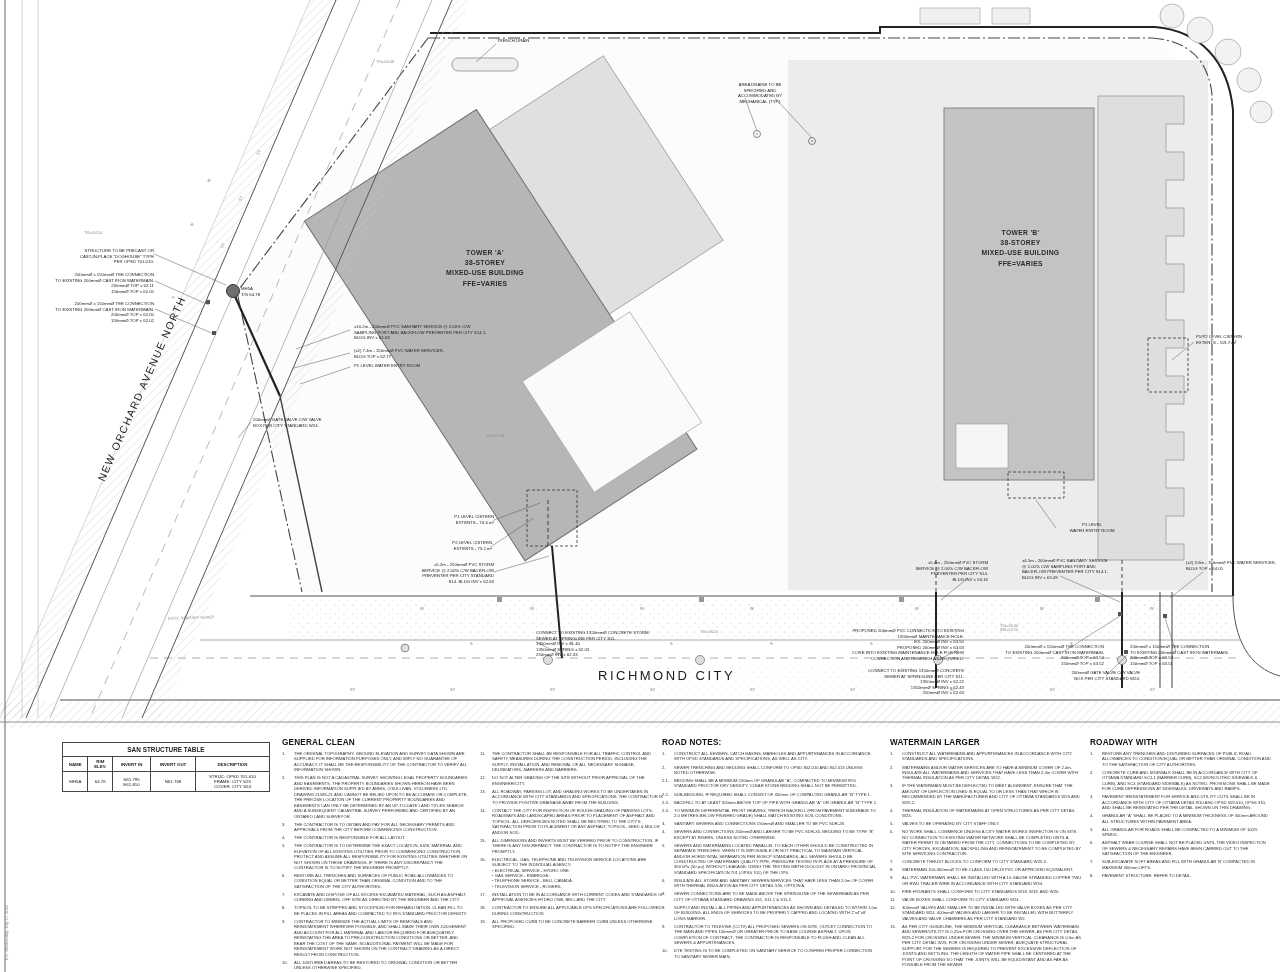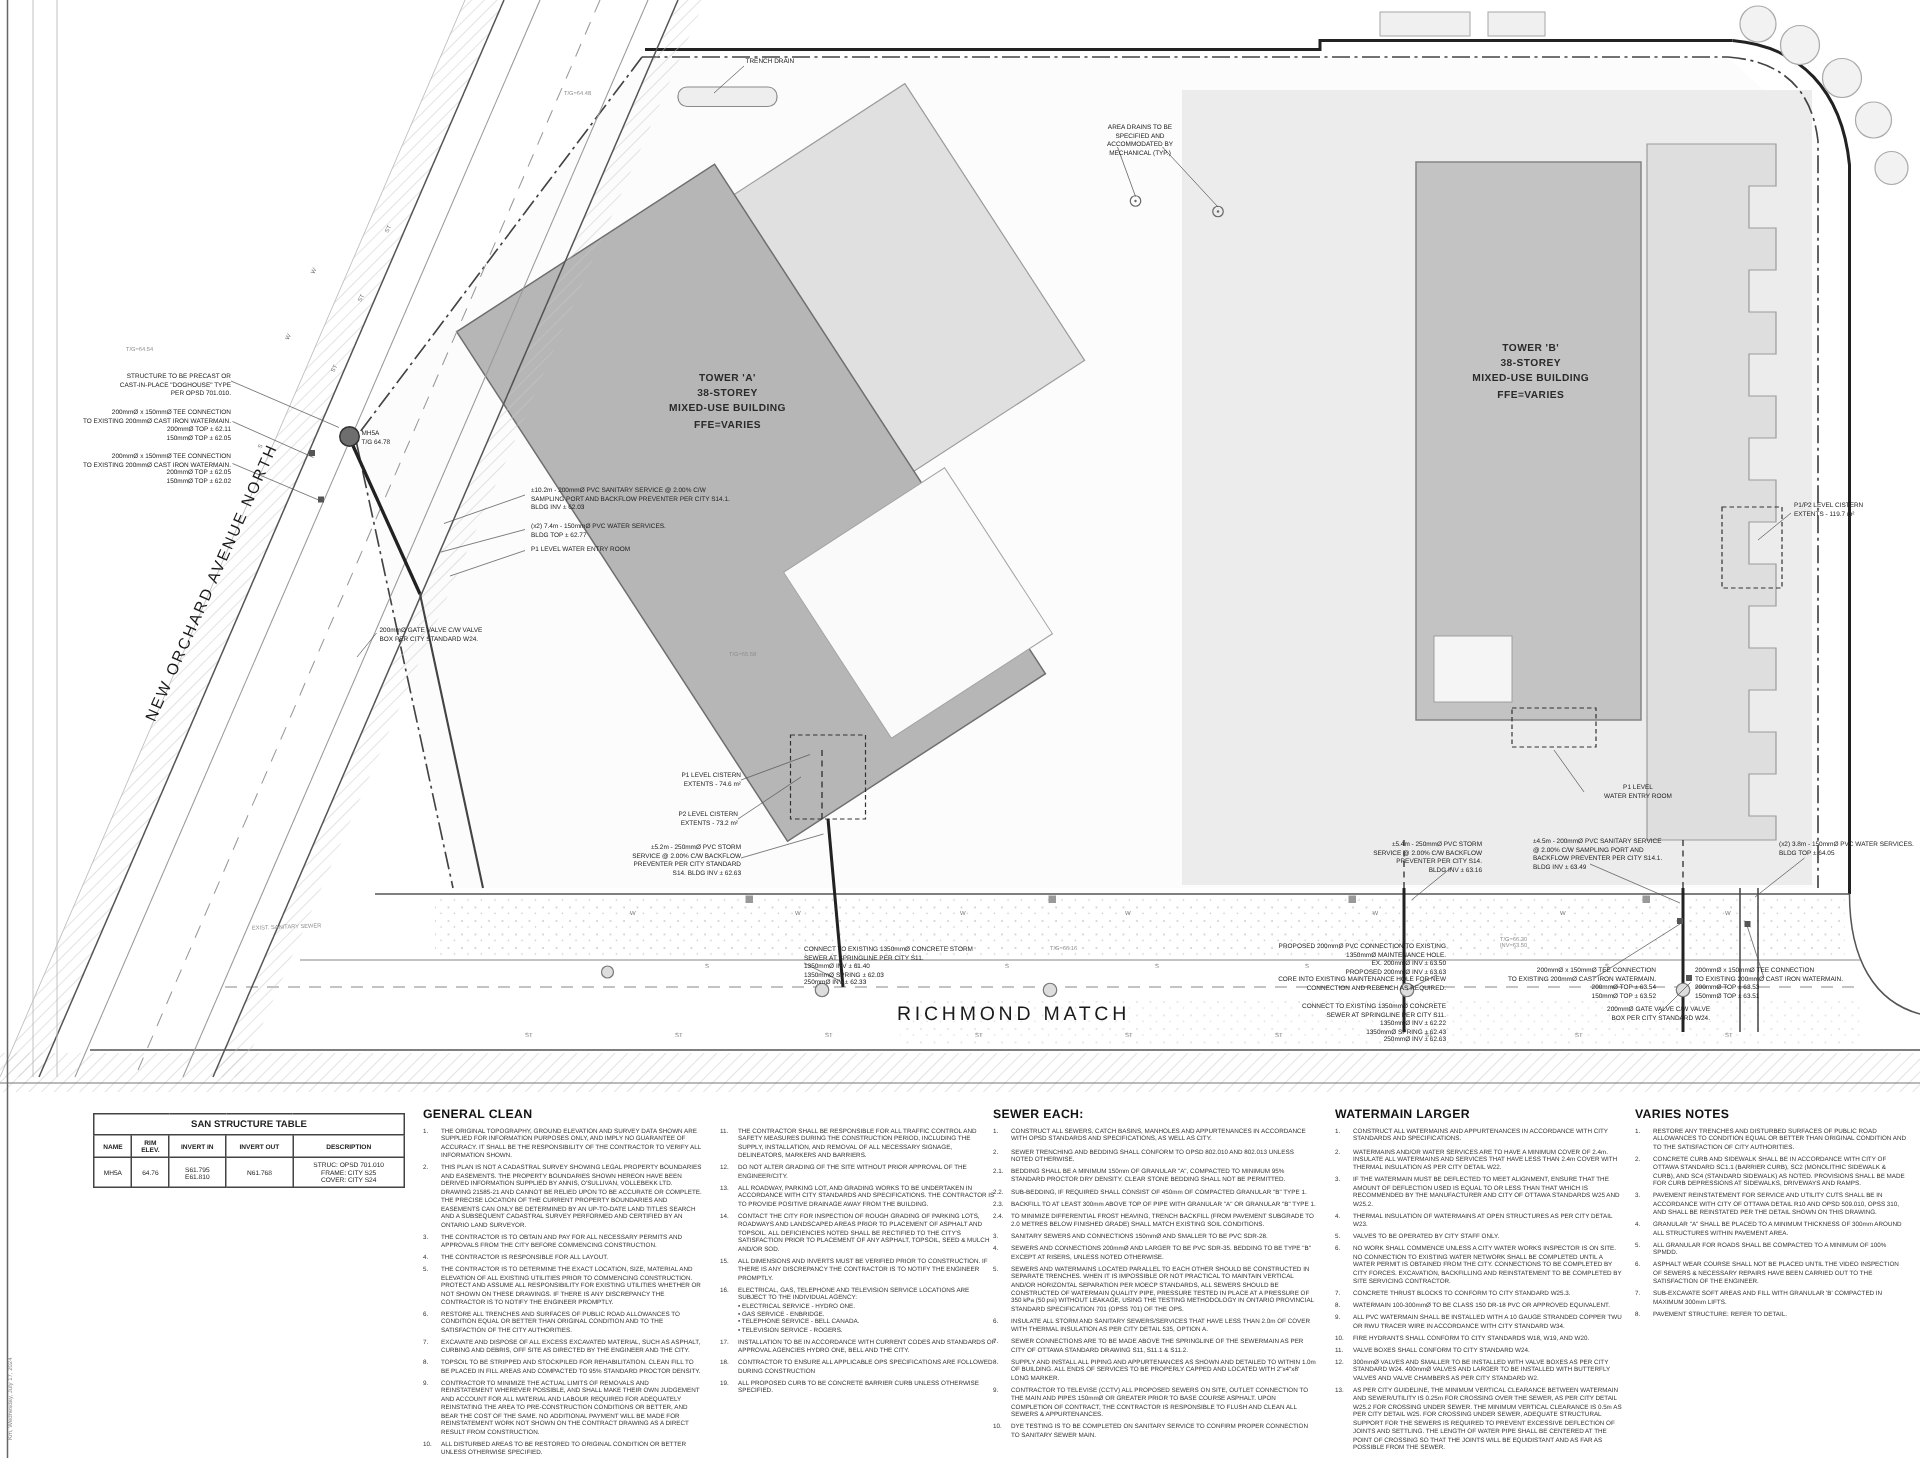--- a/index.html
+++ b/index.html
@@ -167,21 +167,21 @@
   </svg>
 
   <div class="lbl bldg-label" style="left:420px;top:248px;width:130px;">TOWER 'A'
 38-STOREY
 MIXED-USE BUILDING
 FFE=VARIES</div>
   <div class="lbl bldg-label" style="left:958px;top:228px;width:125px;">TOWER 'B'
 38-STOREY
 MIXED-USE BUILDING
 FFE=VARIES</div>
-  <div class="lbl street-bottom" style="left:598px;top:668px;">RICHMOND MATCH</div>
+  <div class="lbl street-bottom" style="left:598px;top:668px;">RICHMOND CITY</div>
   <div class="lbl street-left" style="left:95px;top:478px;">NEW ORCHARD AVENUE NORTH</div>
   <div class="plot-stamp">Km, Wednesday, July 17, 2024</div>
 
   <div class="callout r" style="left:58px;top:248px;width:96px;">STRUCTURE TO BE PRECAST OR
 CAST-IN-PLACE "DOGHOUSE" TYPE
 PER OPSD 701.010.</div>
   <div class="callout r" style="left:28px;top:272px;width:126px;">200mmØ x 150mmØ TEE CONNECTION
 TO EXISTING 200mmØ CAST IRON WATERMAIN.
 200mmØ TOP ± 62.11
 150mmØ TOP ± 62.05</div>
@@ -405,21 +405,21 @@
           </div>
           <div class="ni">
             <span class="nn">19.</span>
             <span class="nt">ALL PROPOSED CURB TO BE CONCRETE BARRIER CURB UNLESS OTHERWISE SPECIFIED.</span>
           </div>
         </div>
     </div>
   </div>
 
   <div class="note-sec" style="left:662px;width:216px;">
-    <div class="note-title">SEWER EACH:</div>
+    <div class="note-title">ROAD NOTES:</div>
     <div>
 
     <div class="ni">
           <span class="nn">1.</span>
           <span class="nt">CONSTRUCT ALL SEWERS, CATCH BASINS, MANHOLES AND APPURTENANCES IN ACCORDANCE WITH OPSD STANDARDS AND SPECIFICATIONS, AS WELL AS CITY.</span>
         </div>
         <div class="ni">
           <span class="nn">2.</span>
           <span class="nt">SEWER TRENCHING AND BEDDING SHALL CONFORM TO OPSD 802.010 AND 802.013 UNLESS NOTED OTHERWISE.</span>
         </div>
@@ -527,21 +527,21 @@
           <span class="nt">300mmØ VALVES AND SMALLER TO BE INSTALLED WITH VALVE BOXES AS PER CITY STANDARD W24. 400mmØ VALVES AND LARGER TO BE INSTALLED WITH BUTTERFLY VALVES AND VALVE CHAMBERS AS PER CITY STANDARD W2.</span>
         </div>
         <div class="ni">
           <span class="nn">13.</span>
           <span class="nt">AS PER CITY GUIDELINE, THE MINIMUM VERTICAL CLEARANCE BETWEEN WATERMAIN AND SEWER/UTILITY IS 0.25m FOR CROSSING OVER THE SEWER, AS PER CITY DETAIL W25.2 FOR CROSSING UNDER SEWER. THE MINIMUM VERTICAL CLEARANCE IS 0.5m AS PER CITY DETAIL W25. FOR CROSSING UNDER SEWER, ADEQUATE STRUCTURAL SUPPORT FOR THE SEWERS IS REQUIRED TO PREVENT EXCESSIVE DEFLECTION OF JOINTS AND SETTLING. THE LENGTH OF WATER PIPE SHALL BE CENTERED AT THE POINT OF CROSSING SO THAT THE JOINTS WILL BE EQUIDISTANT AND AS FAR AS POSSIBLE FROM THE SEWER.</span>
         </div>
       </div>
   </div>
 
   <div class="note-sec" style="left:1090px;width:182px;">
-    <div class="note-title">VARIES NOTES</div>
+    <div class="note-title">ROADWAY WITH</div>
     <div>
 
     <div class="ni">
           <span class="nn">1.</span>
           <span class="nt">RESTORE ANY TRENCHES AND DISTURBED SURFACES OF PUBLIC ROAD ALLOWANCES TO CONDITION EQUAL OR BETTER THAN ORIGINAL CONDITION AND TO THE SATISFACTION OF CITY AUTHORITIES.</span>
         </div>
         <div class="ni">
           <span class="nn">2.</span>
           <span class="nt">CONCRETE CURB AND SIDEWALK SHALL BE IN ACCORDANCE WITH CITY OF OTTAWA STANDARD SC1.1 (BARRIER CURB), SC2 (MONOLITHIC SIDEWALK &amp; CURB), AND SC4 (STANDARD SIDEWALK) AS NOTED. PROVISIONS SHALL BE MADE FOR CURB DEPRESSIONS AT SIDEWALKS, DRIVEWAYS AND RAMPS.</span>
         </div>

